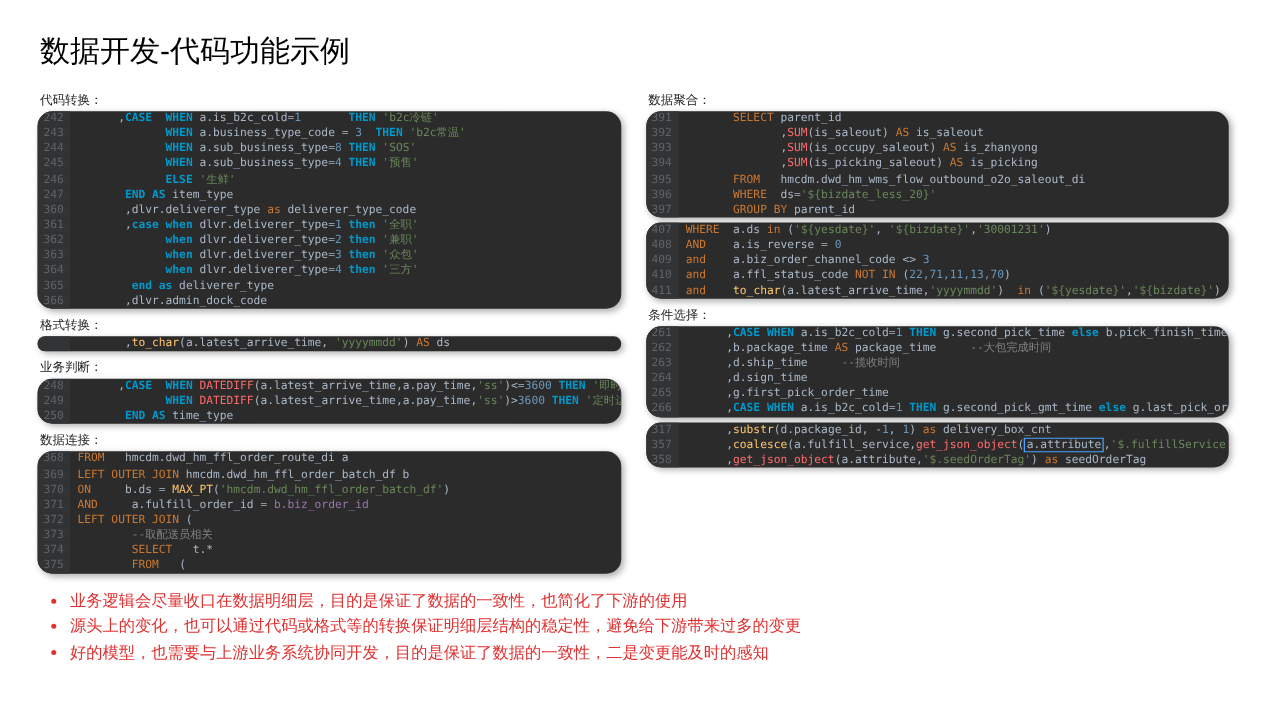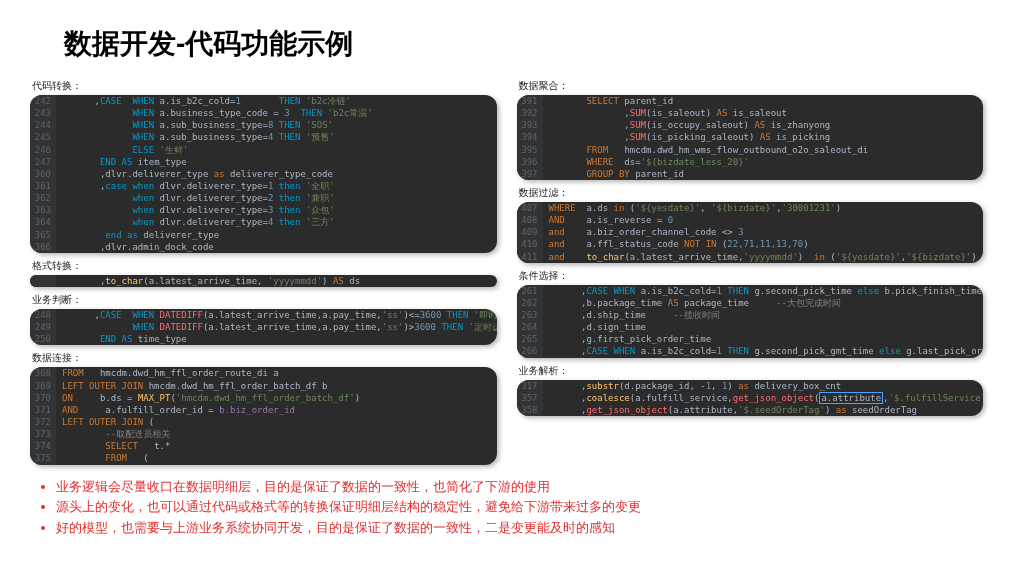--- a/index.html
+++ b/index.html
@@ -5,24 +5,24 @@
   * { margin: 0; padding: 0; box-sizing: border-box; }
   body {
     width: 1013px;
     height: 570px;
     background: #ffffff;
     font-family: "Microsoft YaHei", "PingFang SC", sans-serif;
     overflow: hidden;
     position: relative;
   }
   .title {
-    font-size: 28px;
-    font-weight: bold;
+    font-size: 24px;
+    font-weight: normal;
     color: #000;
-    padding: 25px 0 10px 64px;
+    padding: 25px 0 10px 32px;
   }
   .columns {
     display: flex;
     gap: 20px;
     padding: 0 30px;
   }
   .col {
     flex: 1;
     min-width: 0;
   }
@@ -54,21 +54,21 @@
     background: #313335;
     flex-shrink: 0;
   }
   .code-text {
     padding-left: 6px;
     flex: 1;
     overflow: hidden;
   }
   
   .kw { color: #cc7832; }          
-  .kw2 { color: #0099cc; font-weight: normal; } 
+  .kw2 { color: #0099cc; font-weight: bold; } 
   .str { color: #6a8759; }         
   .func { color: #ffc66d; }        
   .ident { color: #9876aa; }       
   .agg { color: #ff6b6b; }         
   .num { color: #6897bb; }
   .cmt { color: #808080; }
   .hl-box { border: 1px solid #4aa3ff; padding: 0 1px; }
 
   .bullets {
     padding: 8px 0 0 56px;
@@ -96,27 +96,25 @@
     <div class="code-block"><div class="code-line"><span class="gutter">248</span><span class="code-text">      ,<span class="kw2">CASE</span>  <span class="kw2">WHEN</span> <span class="agg">DATEDIFF</span>(a.latest_arrive_time,a.pay_time,<span class="str">'ss'</span>)&lt;=<span class="num">3600</span> <span class="kw2">THEN</span> <span class="str">'即时达'</span></span></div><div class="code-line"><span class="gutter">249</span><span class="code-text">             <span class="kw2">WHEN</span> <span class="agg">DATEDIFF</span>(a.latest_arrive_time,a.pay_time,<span class="str">'ss'</span>)&gt;<span class="num">3600</span> <span class="kw2">THEN</span> <span class="str">'定时达'</span></span></div><div class="code-line"><span class="gutter">250</span><span class="code-text">       <span class="kw2">END AS</span> time_type</span></div></div>
 
     <div class="section-label">数据连接：</div>
     <div class="code-block"><div class="code-line"><span class="gutter">368</span><span class="code-text"><span class="kw">FROM</span>   hmcdm.dwd_hm_ffl_order_route_di a</span></div><div class="code-line"><span class="gutter">369</span><span class="code-text"><span class="kw">LEFT OUTER JOIN</span> hmcdm.dwd_hm_ffl_order_batch_df b</span></div><div class="code-line"><span class="gutter">370</span><span class="code-text"><span class="kw">ON</span>     b.ds = <span class="func">MAX_PT</span>(<span class="str">'hmcdm.dwd_hm_ffl_order_batch_df'</span>)</span></div><div class="code-line"><span class="gutter">371</span><span class="code-text"><span class="kw">AND</span>     a.fulfill_order_id = <span class="ident">b.biz_order_id</span></span></div><div class="code-line"><span class="gutter">372</span><span class="code-text"><span class="kw">LEFT OUTER JOIN</span> (</span></div><div class="code-line"><span class="gutter">373</span><span class="code-text">        <span class="cmt">--取配送员相关</span></span></div><div class="code-line"><span class="gutter">374</span><span class="code-text">        <span class="kw">SELECT</span>   t.*</span></div><div class="code-line"><span class="gutter">375</span><span class="code-text">        <span class="kw">FROM</span>   (</span></div></div>
   </div>
 
   <div class="col">
     <div class="section-label">数据聚合：</div>
     <div class="code-block"><div class="code-line"><span class="gutter">391</span><span class="code-text">       <span class="kw">SELECT</span> parent_id</span></div><div class="code-line"><span class="gutter">392</span><span class="code-text">              ,<span class="agg">SUM</span>(is_saleout) <span class="kw">AS</span> is_saleout</span></div><div class="code-line"><span class="gutter">393</span><span class="code-text">              ,<span class="agg">SUM</span>(is_occupy_saleout) <span class="kw">AS</span> is_zhanyong</span></div><div class="code-line"><span class="gutter">394</span><span class="code-text">              ,<span class="agg">SUM</span>(is_picking_saleout) <span class="kw">AS</span> is_picking</span></div><div class="code-line"><span class="gutter">395</span><span class="code-text">       <span class="kw">FROM</span>   hmcdm.dwd_hm_wms_flow_outbound_o2o_saleout_di</span></div><div class="code-line"><span class="gutter">396</span><span class="code-text">       <span class="kw">WHERE</span>  ds=<span class="str">'${bizdate_less_20}'</span></span></div><div class="code-line"><span class="gutter">397</span><span class="code-text">       <span class="kw">GROUP BY</span> parent_id</span></div></div>
 
-    <div class="section-label">数据过滤：</div>
     <div class="code-block"><div class="code-line"><span class="gutter">407</span><span class="code-text"><span class="kw">WHERE</span>  a.ds <span class="kw">in</span> (<span class="str">'${yesdate}'</span>, <span class="str">'${bizdate}'</span>,<span class="str">'30001231'</span>)</span></div><div class="code-line"><span class="gutter">408</span><span class="code-text"><span class="kw">AND</span>    a.is_reverse = <span class="num">0</span></span></div><div class="code-line"><span class="gutter">409</span><span class="code-text"><span class="kw">and</span>    a.biz_order_channel_code &lt;&gt; <span class="num">3</span></span></div><div class="code-line"><span class="gutter">410</span><span class="code-text"><span class="kw">and</span>    a.ffl_status_code <span class="kw">NOT IN</span> (<span class="num">22,71,11,13,70</span>)</span></div><div class="code-line"><span class="gutter">411</span><span class="code-text"><span class="kw">and</span>    <span class="func">to_char</span>(a.latest_arrive_time,<span class="str">'yyyymmdd'</span>)  <span class="kw">in</span> (<span class="str">'${yesdate}'</span>,<span class="str">'${bizdate}'</span>)</span></div></div>
 
     <div class="section-label">条件选择：</div>
     <div class="code-block"><div class="code-line"><span class="gutter">261</span><span class="code-text">      ,<span class="kw2">CASE WHEN</span> a.is_b2c_cold=<span class="num">1</span> <span class="kw2">THEN</span> g.second_pick_time <span class="kw2">else</span> b.pick_finish_time  pick_finish_time</span></div><div class="code-line"><span class="gutter">262</span><span class="code-text">      ,b.package_time <span class="kw">AS</span> package_time     <span class="cmt">--大包完成时间</span></span></div><div class="code-line"><span class="gutter">263</span><span class="code-text">      ,d.ship_time     <span class="cmt">--揽收时间</span></span></div><div class="code-line"><span class="gutter">264</span><span class="code-text">      ,d.sign_time</span></div><div class="code-line"><span class="gutter">265</span><span class="code-text">      ,g.first_pick_order_time</span></div><div class="code-line"><span class="gutter">266</span><span class="code-text">      ,<span class="kw2">CASE WHEN</span> a.is_b2c_cold=<span class="num">1</span> <span class="kw2">THEN</span> g.second_pick_gmt_time <span class="kw2">else</span> g.last_pick_order_time  last_pick</span></div></div>
 
-    <div class="section-label">业务解析：</div>
     <div class="code-block"><div class="code-line"><span class="gutter">317</span><span class="code-text">      ,<span class="func">substr</span>(d.package_id, -<span class="num">1</span>, <span class="num">1</span>) <span class="kw">as</span> delivery_box_cnt</span></div><div class="code-line"><span class="gutter">357</span><span class="code-text">      ,<span class="func">coalesce</span>(a.fulfill_service,<span class="agg">get_json_object</span>(<span class="hl-box">a.attribute</span>,<span class="str">'$.fulfillService'</span>))  fulfill_service</span></div><div class="code-line"><span class="gutter">358</span><span class="code-text">      ,<span class="agg">get_json_object</span>(a.attribute,<span class="str">'$.seedOrderTag'</span>) <span class="kw">as</span> seedOrderTag</span></div></div>
   </div>
 
 </div>
 
 <ul class="bullets">
   <li>业务逻辑会尽量收口在数据明细层，目的是保证了数据的一致性，也简化了下游的使用</li>
   <li>源头上的变化，也可以通过代码或格式等的转换保证明细层结构的稳定性，避免给下游带来过多的变更</li>
   <li>好的模型，也需要与上游业务系统协同开发，目的是保证了数据的一致性，二是变更能及时的感知</li>
 </ul>

